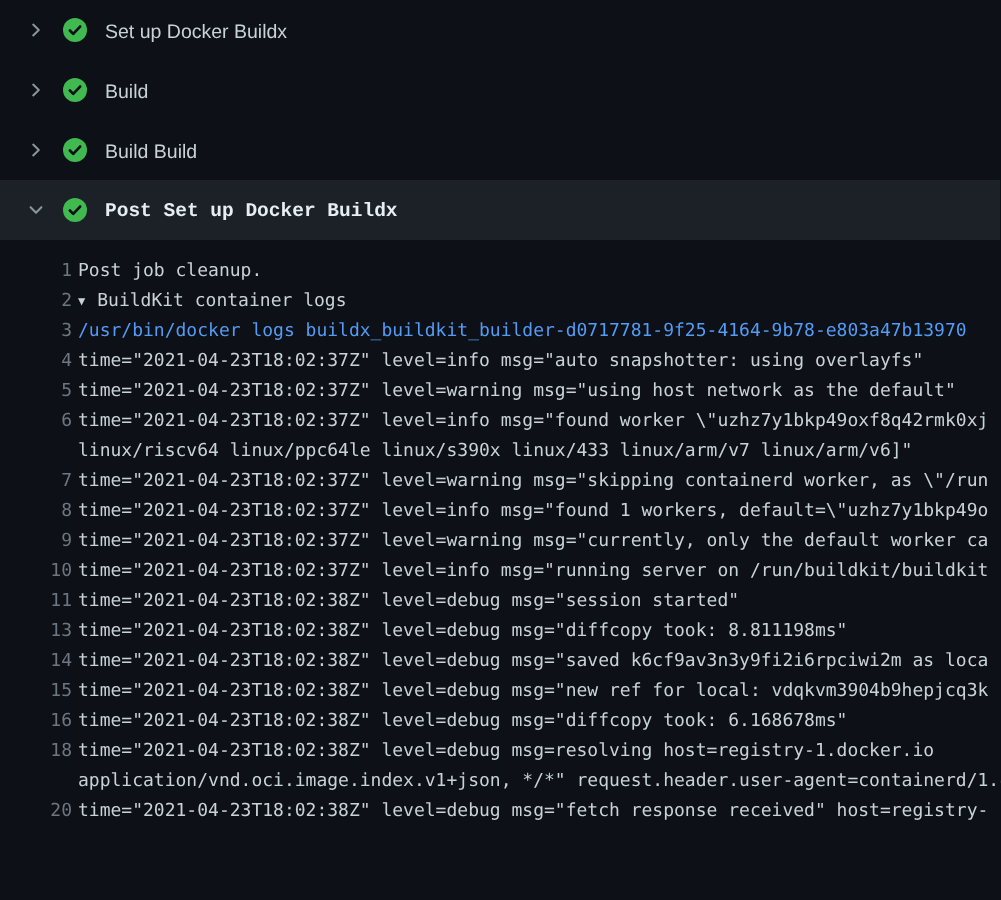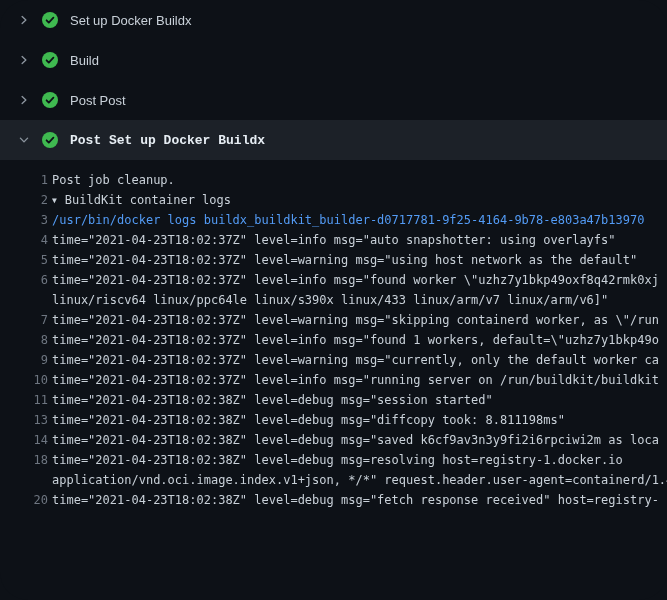--- a/index.html
+++ b/index.html
@@ -93,21 +93,21 @@
       <svg width="12" height="12" viewBox="0 0 16 16">
         <path d="M5.5 3.2l5 4.8-5 4.8" fill="none" stroke="currentColor" stroke-width="1.8" stroke-linecap="round" stroke-linejoin="round"></path>
       </svg>
     </span>
     <span class="check">
       <svg width="16" height="16" viewBox="0 0 16 16">
         <circle cx="8" cy="8" r="8" fill="var(--check-green)"></circle>
         <path d="M4.6 8.3l2.2 2.3 4.6-4.9" fill="none" stroke="var(--bg)" stroke-width="1.8" stroke-linecap="round" stroke-linejoin="round"></path>
       </svg>
     </span>
-    <span class="step-label">Post Post</span>
+    <span class="step-label">Build Build</span>
   </div>
 
   <div class="step-header expanded">
     <span class="chevron">
       <svg width="12" height="12" viewBox="0 0 16 16">
         <path d="M5.5 3.2l5 4.8-5 4.8" fill="none" stroke="currentColor" stroke-width="1.8" stroke-linecap="round" stroke-linejoin="round"></path>
       </svg>
     </span>
     <span class="check">
       <svg width="16" height="16" viewBox="0 0 16 16">
@@ -183,21 +183,29 @@
   <div class="log-line">
     <span class="line-num">13</span>
     <span class="line-text">time="2021-04-23T18:02:38Z" level=debug msg="diffcopy took: 8.811198ms"</span>
   </div>
 
   <div class="log-line">
     <span class="line-num">14</span>
     <span class="line-text">time="2021-04-23T18:02:38Z" level=debug msg="saved k6cf9av3n3y9fi2i6rpciwi2m as loca</span>
   </div>
 
-
+  <div class="log-line">
+    <span class="line-num">15</span>
+    <span class="line-text">time="2021-04-23T18:02:38Z" level=debug msg="new ref for local: vdqkvm3904b9hepjcq3k</span>
+  </div>
+
+  <div class="log-line">
+    <span class="line-num">16</span>
+    <span class="line-text">time="2021-04-23T18:02:38Z" level=debug msg="diffcopy took: 6.168678ms"</span>
+  </div>
 
 
   <div class="log-line">
     <span class="line-num">18</span>
     <span class="line-text">time="2021-04-23T18:02:38Z" level=debug msg=resolving host=registry-1.docker.io</span>
   </div>
 
 
   <div class="log-line">
     <span class="line-num"></span>

